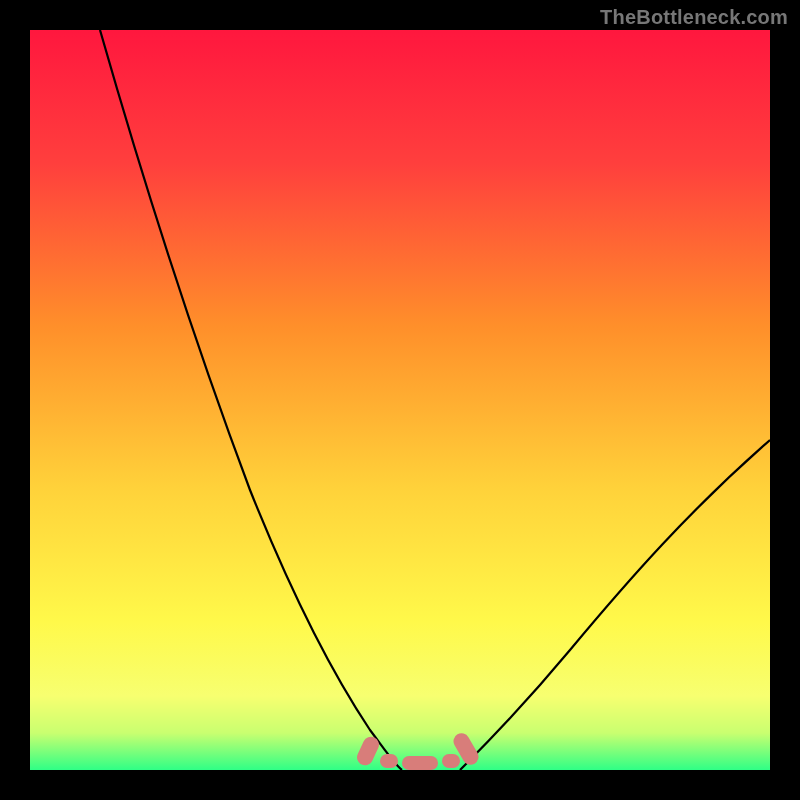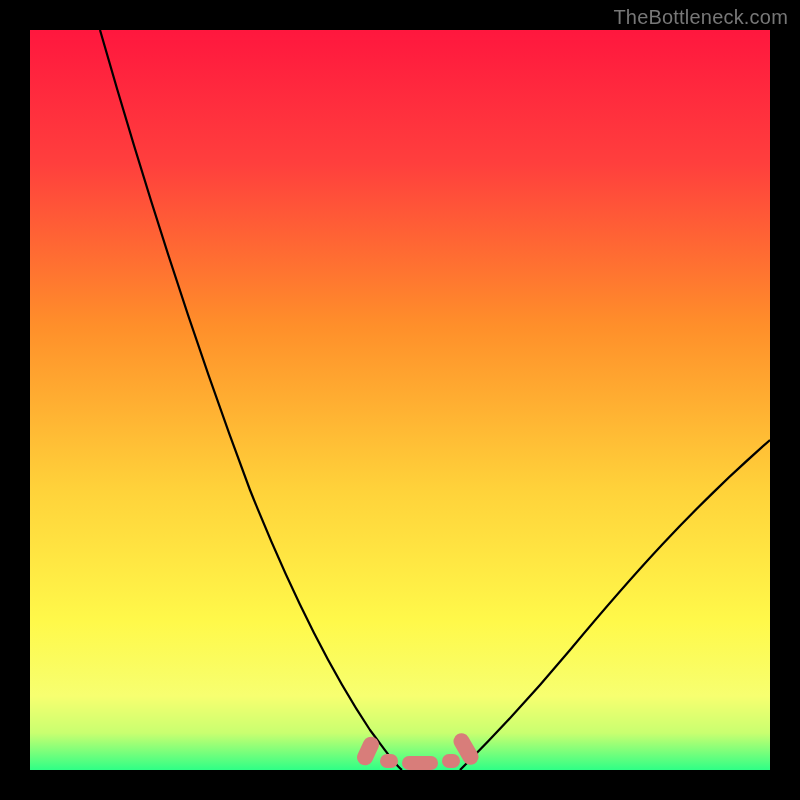--- a/index.html
+++ b/index.html
@@ -39,21 +39,21 @@
     top: 0;
     width: 740px;
     height: 740px;
   }
   .watermark {
     position: absolute;
     top: 6px;
     right: 12px;
     color: #777;
     font-size: 20px;
-    font-weight: 400;
+    font-weight: 700;
     letter-spacing: 0.2px;
   }
 </style>
 </head>
 <body>
 
 <div class="frame">
 
   <div class="plot-area">
 

